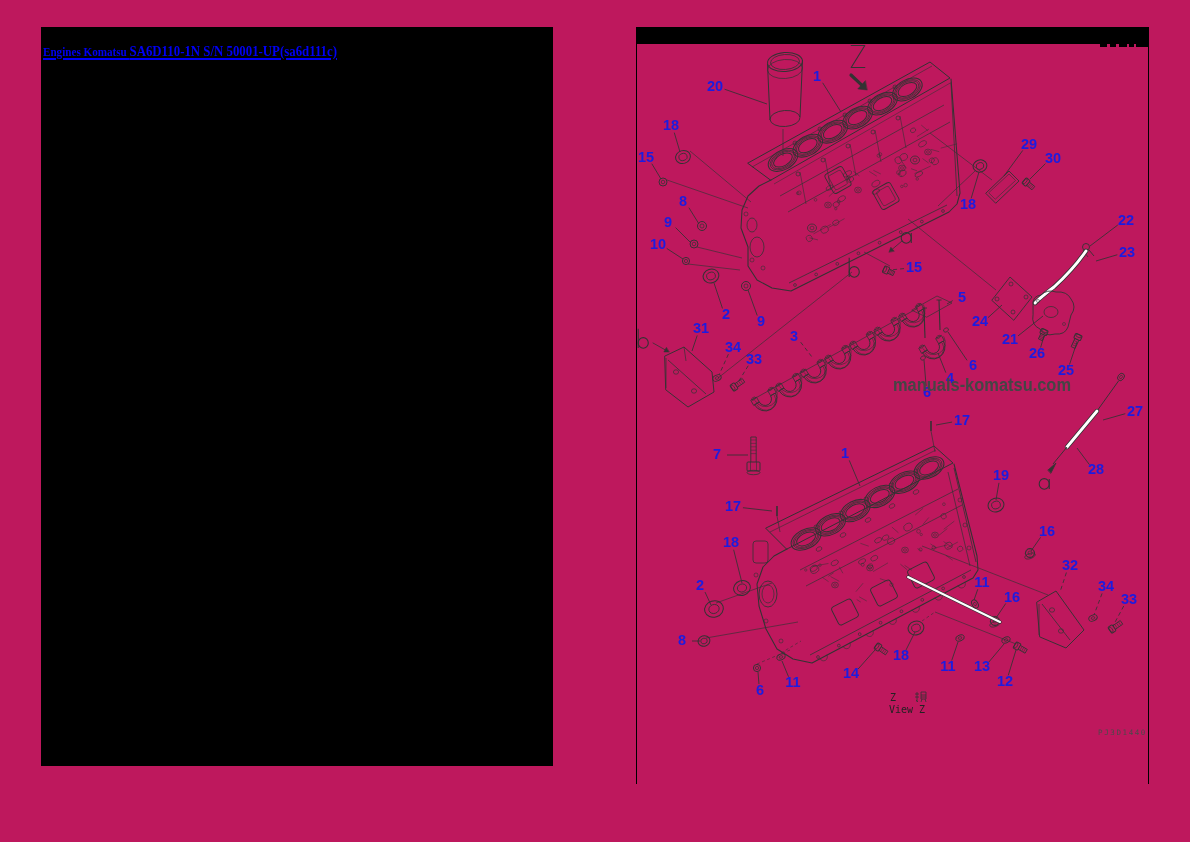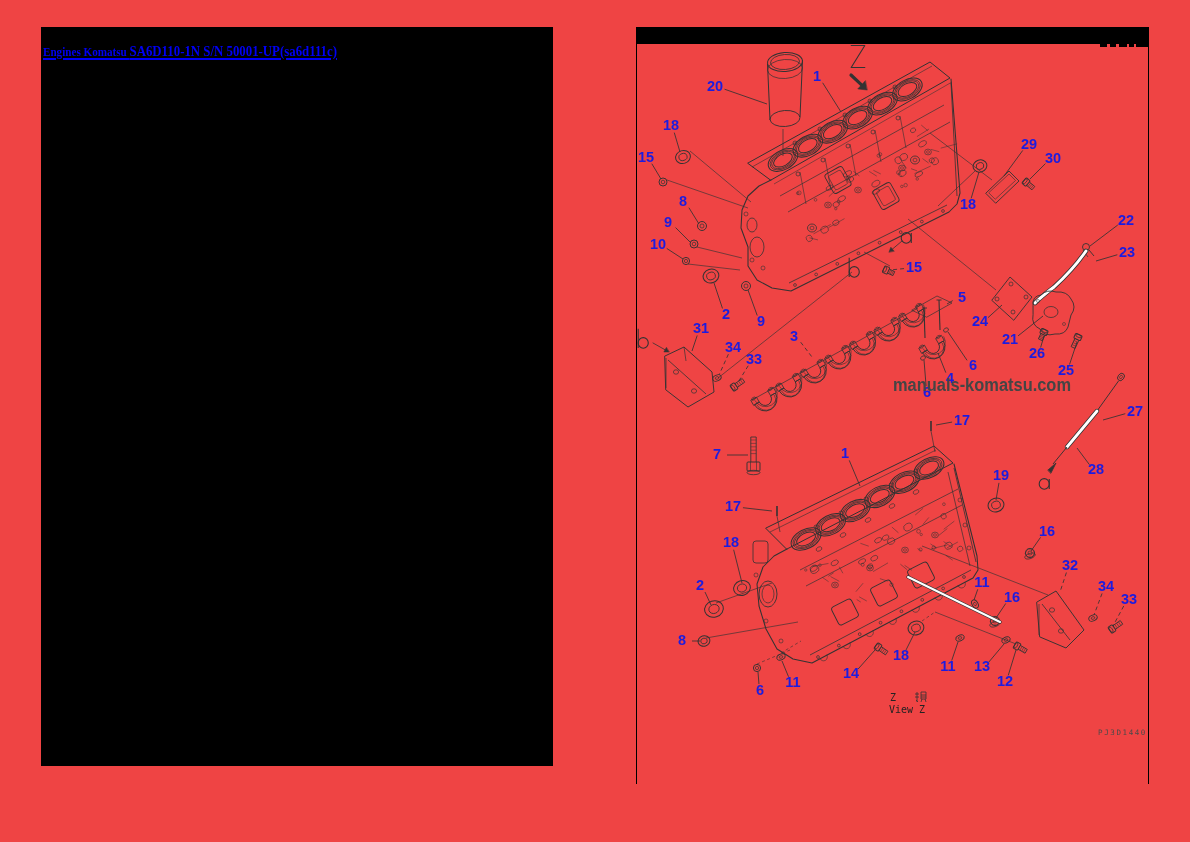--- a/index.html
+++ b/index.html
@@ -1,16 +1,16 @@
 <!DOCTYPE html>
 <html><head>
 <meta charset="utf-8">
 <style>
   html,body{margin:0;padding:0;background:#ffffff;}
-  #stage{position:relative;width:1190px;height:842px;background:#ef4444;overflow:hidden;
+  #stage{position:relative;width:1190px;height:842px;background:#be185d;overflow:hidden;
          font-family:"Liberation Sans",sans-serif;}
   #left-panel{position:absolute;left:41px;top:27px;width:512px;height:739px;background:#000000;}
   #doc-link{position:absolute;left:1.5px;top:16px;white-space:nowrap;
             font-family:"Liberation Serif",serif;font-weight:bold;font-size:15px;
             letter-spacing:0px;text-decoration:underline;text-decoration-thickness:2px;
             text-underline-offset:2px;cursor:pointer;transform-origin:left top;}
   #doc-link [data-name="document-link-prefix"]{font-size:13px;}
   #doc-link [data-name="document-link-model"]{font-size:15px;}
   #page-frame{position:absolute;left:636px;top:27px;width:513px;height:757px;}
   #page-topbar{position:absolute;left:0;top:0;width:513px;height:17px;background:#000000;}

